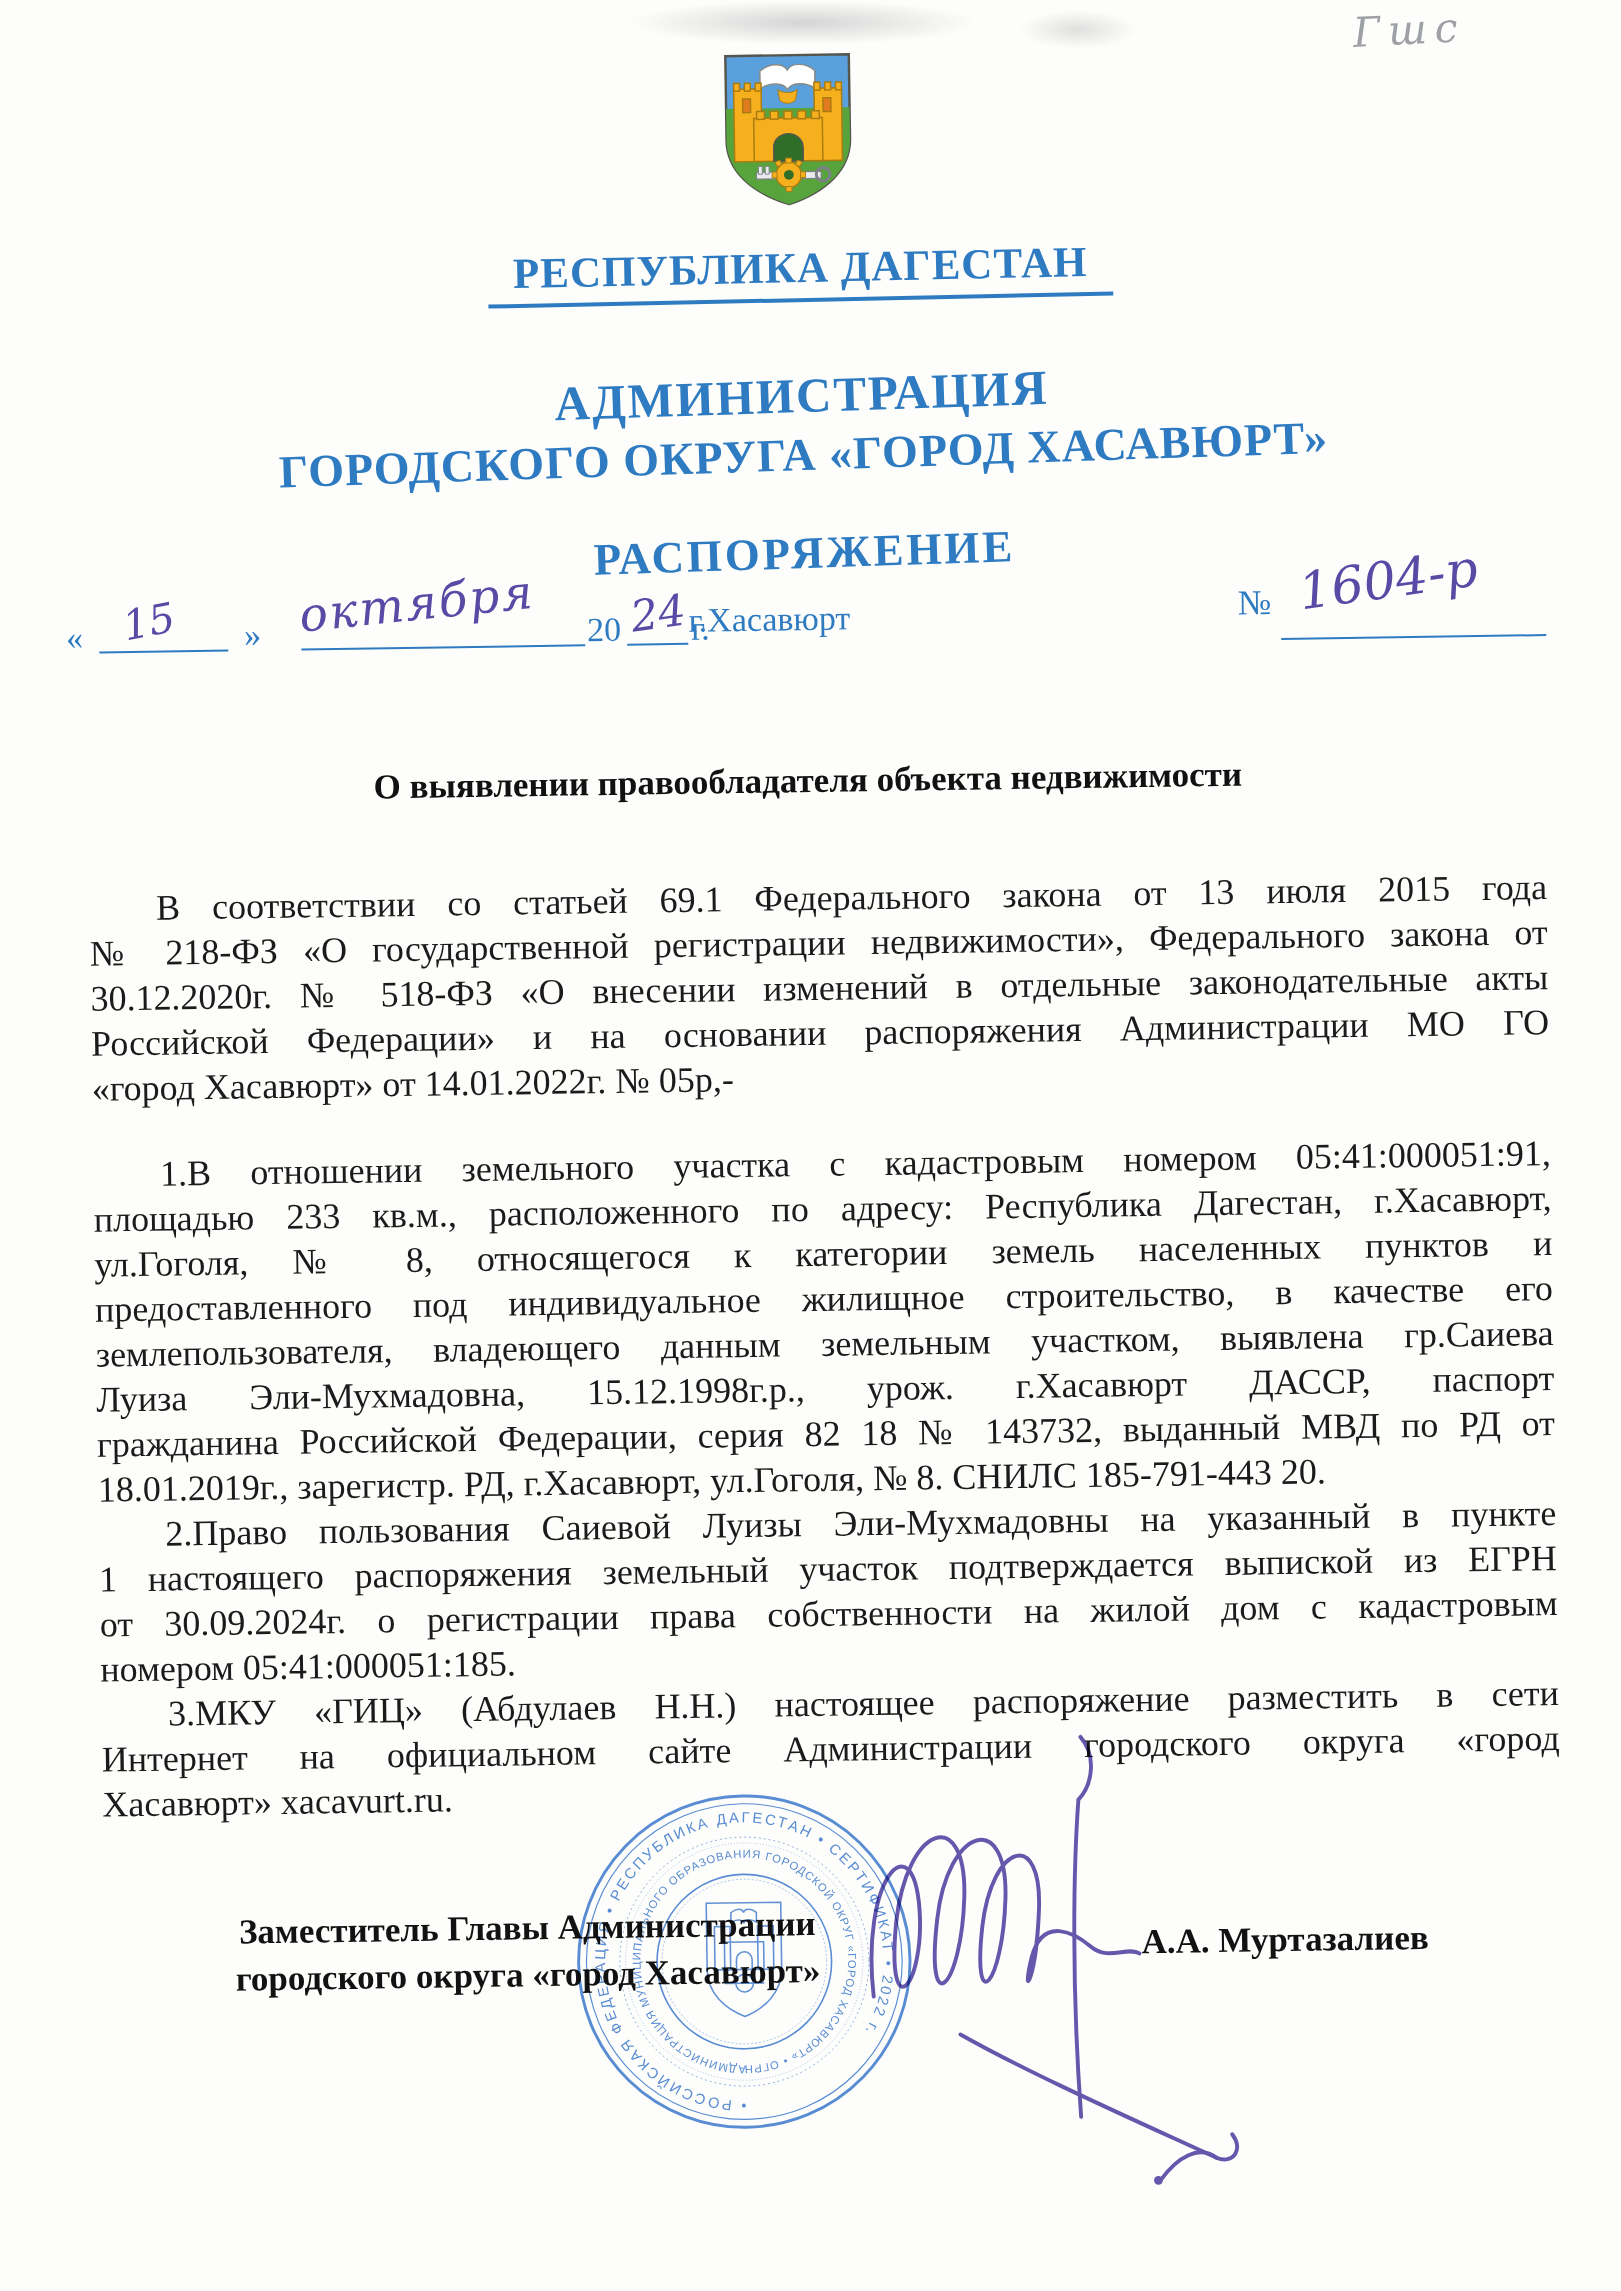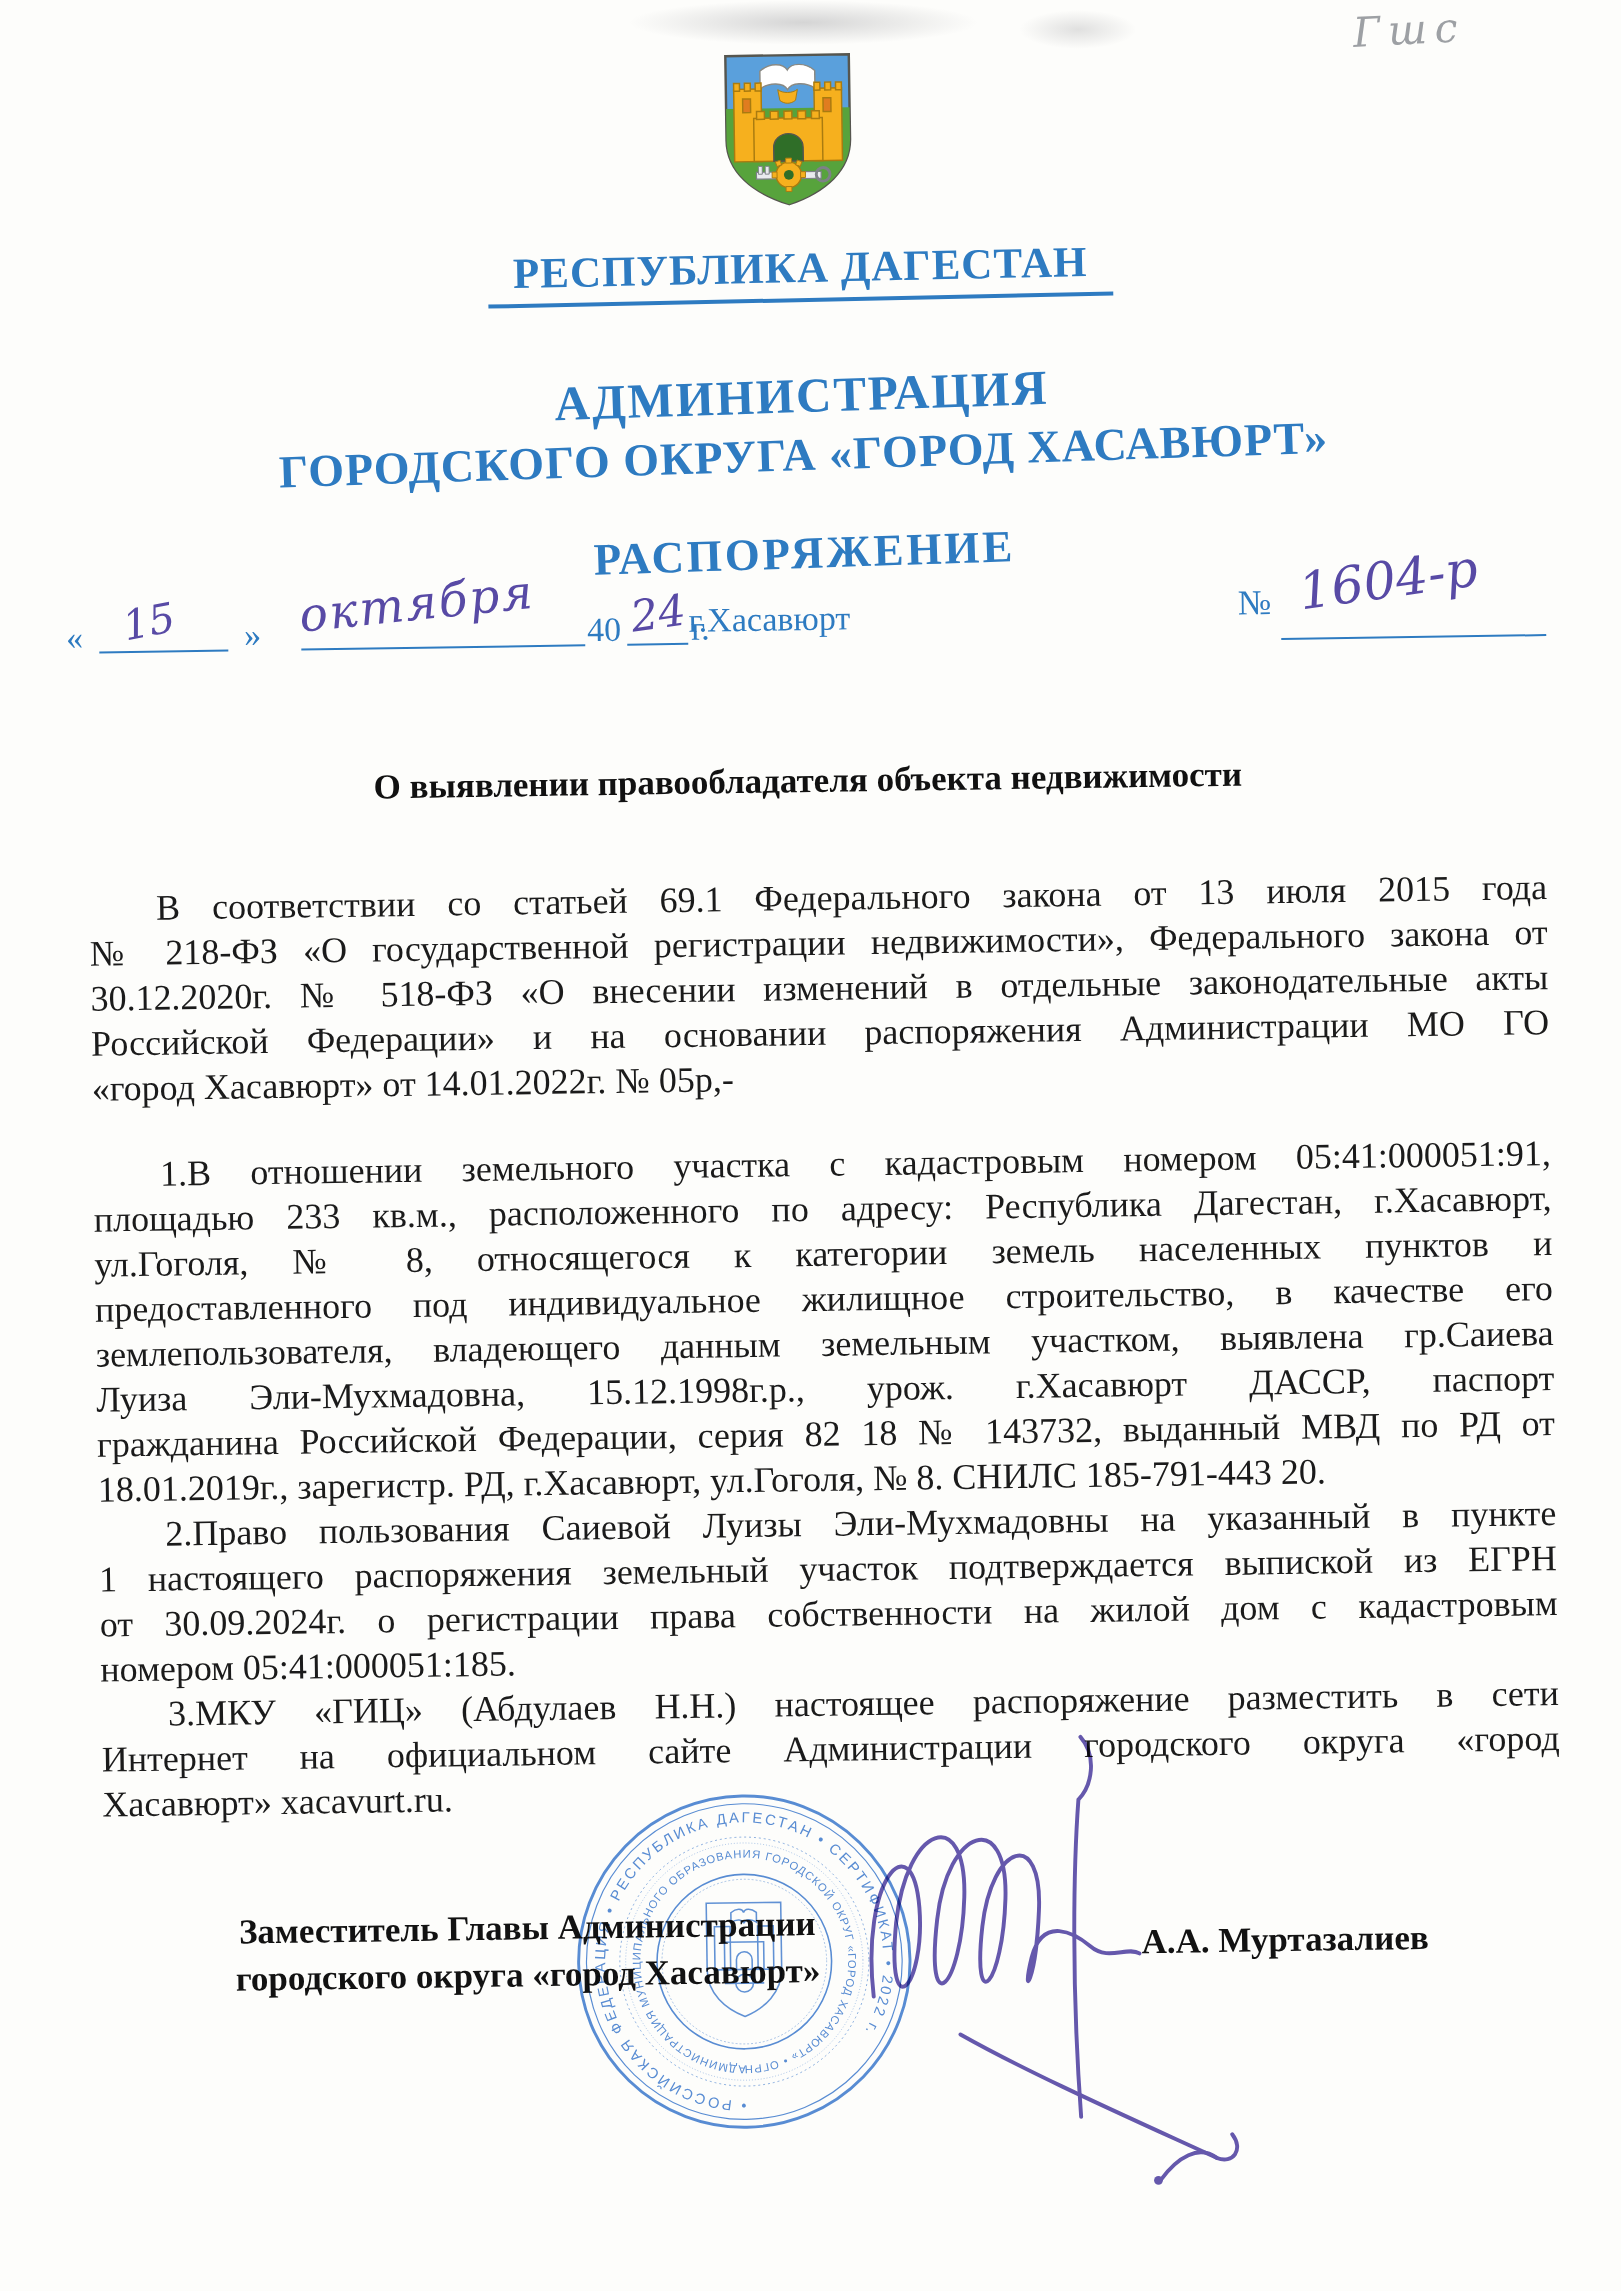--- a/index.html
+++ b/index.html
@@ -154,21 +154,21 @@
     </div>
     <div class="doctype">РАСПОРЯЖЕНИЕ</div>
 
     <div class="dl-left">
       <span class="q-open">«</span>
       <span class="blank1"></span>
       <span class="hw-day">15</span>
       <span class="q-close">»</span>
       <span class="blank2"></span>
       <span class="hw-month">октября</span>
-      <span class="p20">40</span>
+      <span class="p20">20</span>
       <span class="blank3"></span>
       <span class="hw-year">24</span>
       <span class="pg">г.</span>
     </div>
 
     <div class="dl-place">г.Хасавюрт</div>
 
     <div class="dl-num">
       <span class="num-label">№</span>
       <span class="num-underline"></span>

